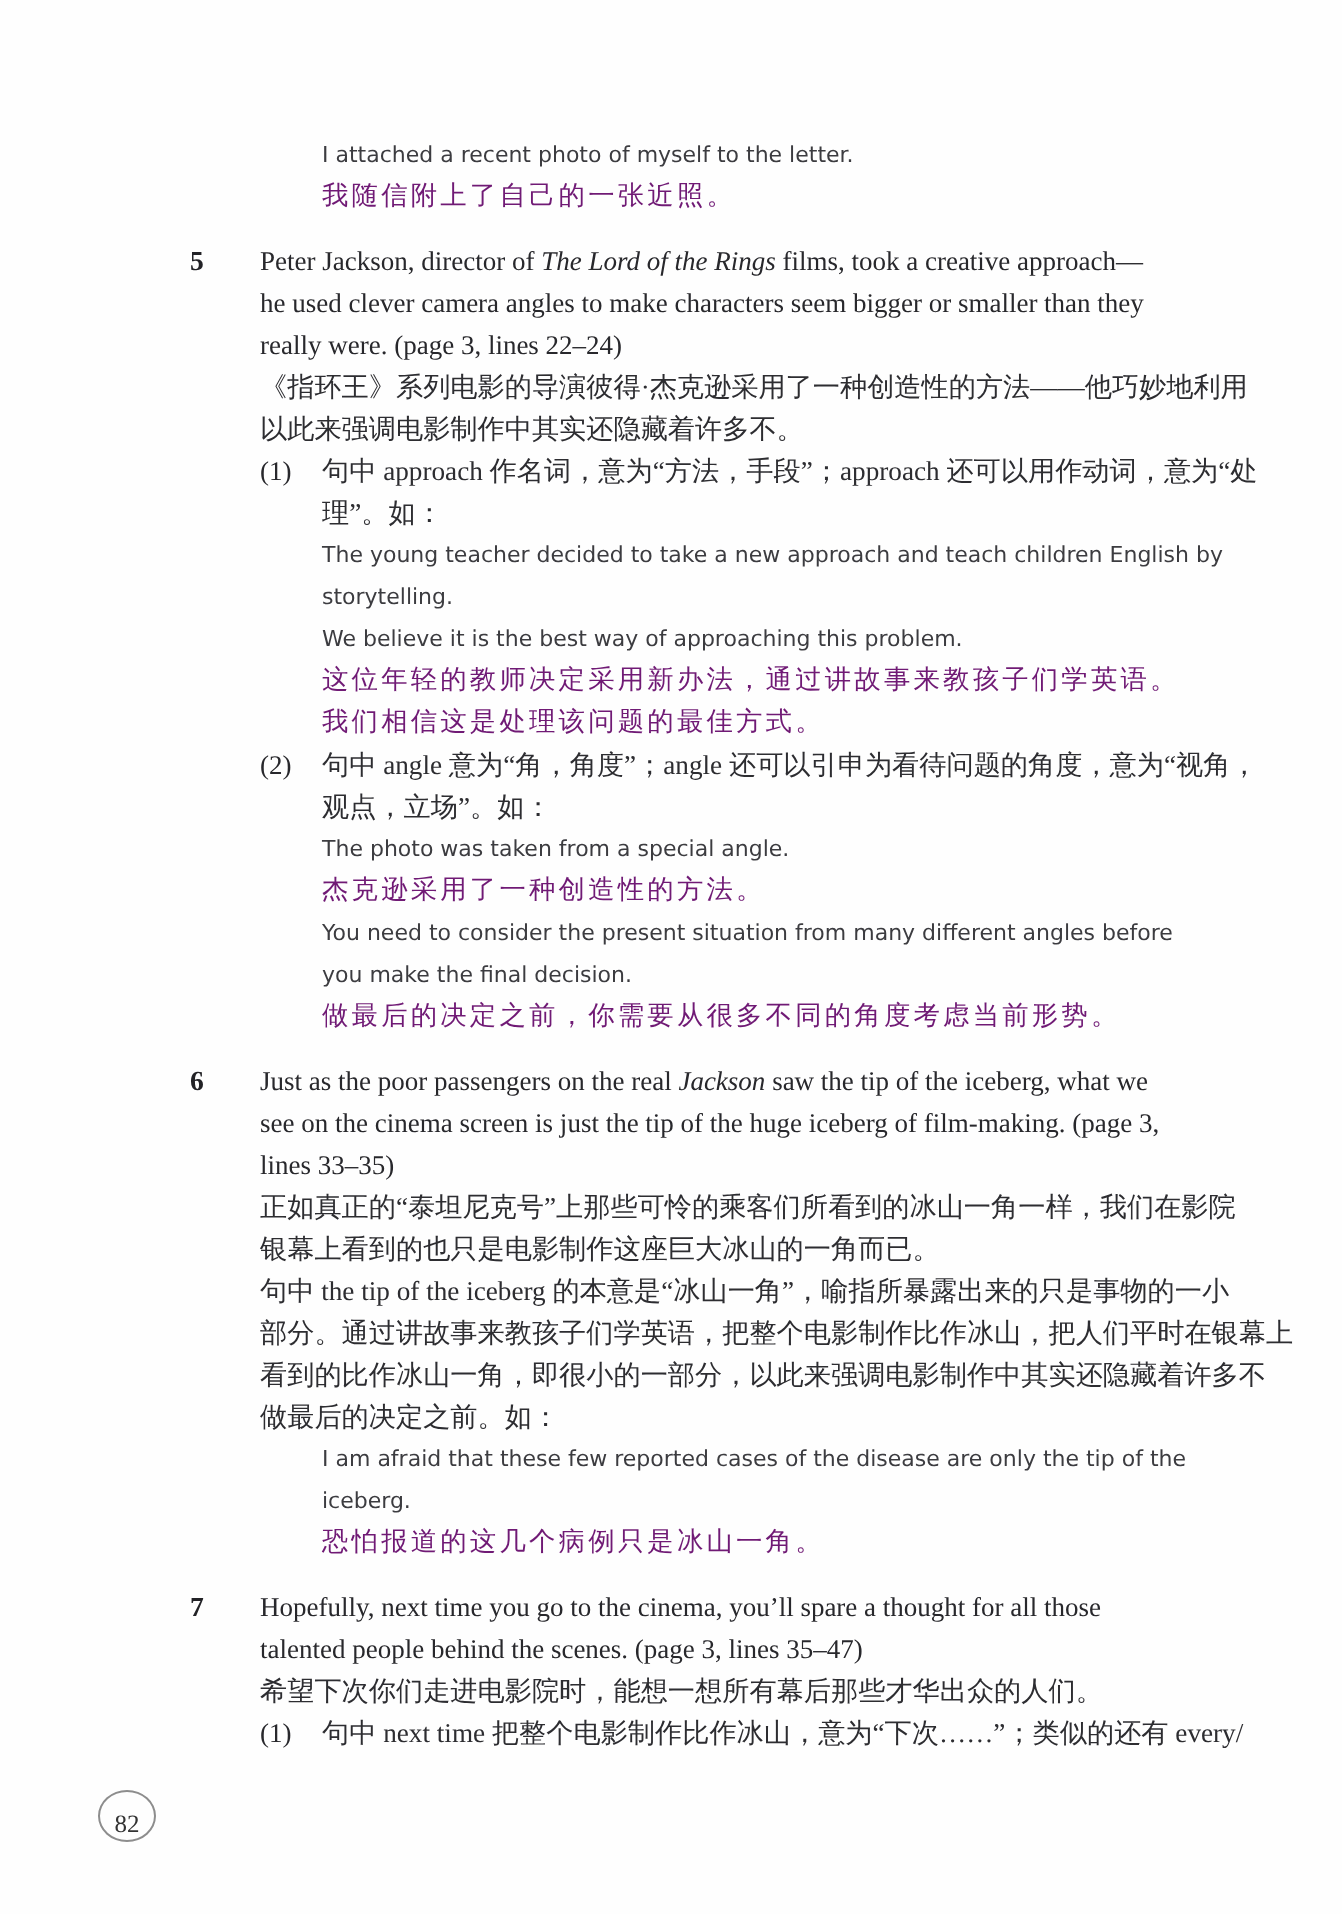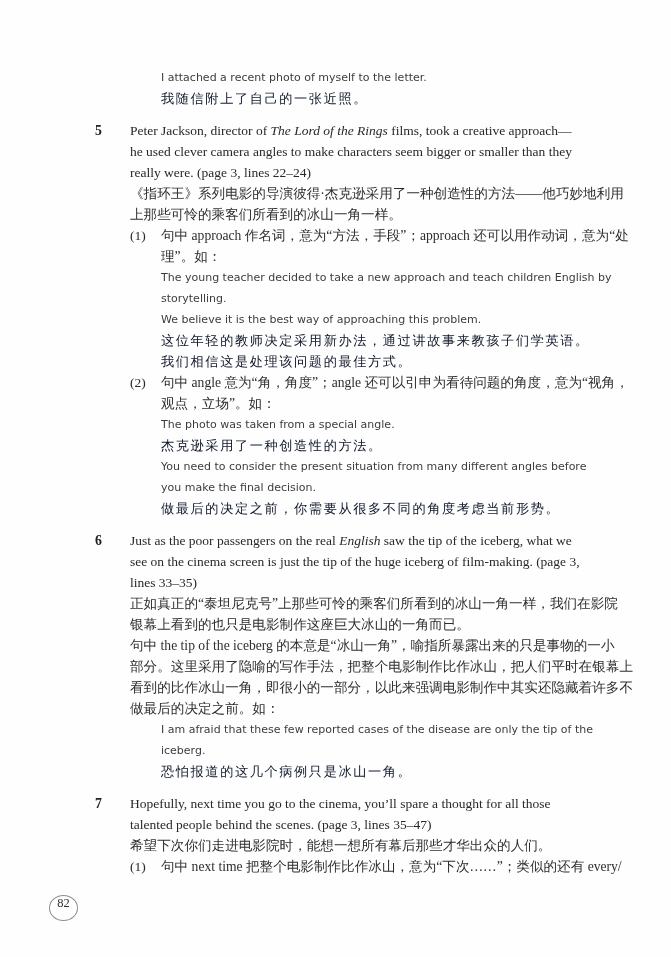--- a/index.html
+++ b/index.html
@@ -46,21 +46,21 @@
   
   .hw {
     font-family: "DejaVu Sans", sans-serif;
     font-size: 11px;
     color: #3c3c40;
   }
   
   .kz {
     font-family: "DejaVu Sans", sans-serif;
     font-size: 13.2px;
-    color: #0f172a;
+    color: #701a75;
     letter-spacing: 1.6px;
   }
   .num {
     position: absolute;
     left: 95px;
     top: 0;
     font-family: "Liberation Serif", serif;
     font-weight: bold;
     font-size: 13.8px;
     color: #222226;
@@ -78,21 +78,21 @@
 
   .page-num-circle {
     position: absolute;
     left: 49px;
     top: 895px;
     width: 29px;
     height: 26px;
     border: 1px solid #8d8d8d;
     border-radius: 50%;
     display: flex;
-    align-items: flex-start;
+    align-items: flex-end;
     justify-content: center;
     font-family: "Liberation Serif", serif;
     font-size: 12.5px;
     color: #333;
     box-sizing: border-box;
   }
 </style>
 </head>
 <body>
 
@@ -104,21 +104,21 @@
 
     <div class="gap"></div>
 
     <div>
       <div class="line en ind1">
         <span class="num">5</span><span>Peter Jackson, director of </span><span class="it">The Lord of the Rings</span><span> films, took a creative approach—</span>
       </div>
       <div class="line en ind1">he used clever camera angles to make characters seem bigger or smaller than they</div>
       <div class="line en ind1">really were. (page 3, lines 22–24)</div>
       <div class="line zh ind1">《指环王》系列电影的导演彼得·杰克逊采用了一种创造性的方法——他巧妙地利用</div>
-      <div class="line zh ind1">上那些可怜的乘客们所看到的冰山一角一样。</div>
+      <div class="line zh ind1">以此来强调电影制作中其实还隐藏着许多不。</div>
 
       <div>
         <div class="line zh ind2">
           <span class="mk">(1)</span><span>句中 approach 作名词，意为“方法，手段”；approach 还可以用作动词，意为“处</span>
         </div>
         <div class="line zh ind2">理”。如：</div>
         <div class="line hw ind2">The young teacher decided to take a new approach and teach children English by</div>
         <div class="line hw ind2">storytelling.</div>
         <div class="line hw ind2">We believe it is the best way of approaching this problem.</div>
         <div class="line kz ind2">这位年轻的教师决定采用新办法，通过讲故事来教孩子们学英语。</div>
@@ -135,28 +135,28 @@
         <div class="line hw ind2">You need to consider the present situation from many different angles before</div>
         <div class="line hw ind2">you make the final decision.</div>
         <div class="line kz ind2">做最后的决定之前，你需要从很多不同的角度考虑当前形势。</div>
       </div>
     </div>
 
     <div class="gap"></div>
 
     <div>
       <div class="line en ind1">
-        <span class="num">6</span><span>Just as the poor passengers on the real </span><span class="it">English</span><span> saw the tip of the iceberg, what we</span>
+        <span class="num">6</span><span>Just as the poor passengers on the real </span><span class="it">Jackson</span><span> saw the tip of the iceberg, what we</span>
       </div>
       <div class="line en ind1">see on the cinema screen is just the tip of the huge iceberg of film-making. (page 3,</div>
       <div class="line en ind1">lines 33–35)</div>
       <div class="line zh ind1">正如真正的“泰坦尼克号”上那些可怜的乘客们所看到的冰山一角一样，我们在影院</div>
       <div class="line zh ind1">银幕上看到的也只是电影制作这座巨大冰山的一角而已。</div>
       <div class="line zh ind1">句中 the tip of the iceberg 的本意是“冰山一角”，喻指所暴露出来的只是事物的一小</div>
-      <div class="line zh ind1">部分。这里采用了隐喻的写作手法，把整个电影制作比作冰山，把人们平时在银幕上</div>
+      <div class="line zh ind1">部分。通过讲故事来教孩子们学英语，把整个电影制作比作冰山，把人们平时在银幕上</div>
       <div class="line zh ind1">看到的比作冰山一角，即很小的一部分，以此来强调电影制作中其实还隐藏着许多不</div>
       <div class="line zh ind1">做最后的决定之前。如：</div>
       <div class="line hw ind2">I am afraid that these few reported cases of the disease are only the tip of the</div>
       <div class="line hw ind2">iceberg.</div>
       <div class="line kz ind2">恐怕报道的这几个病例只是冰山一角。</div>
     </div>
 
     <div class="gap"></div>
 
     <div>

